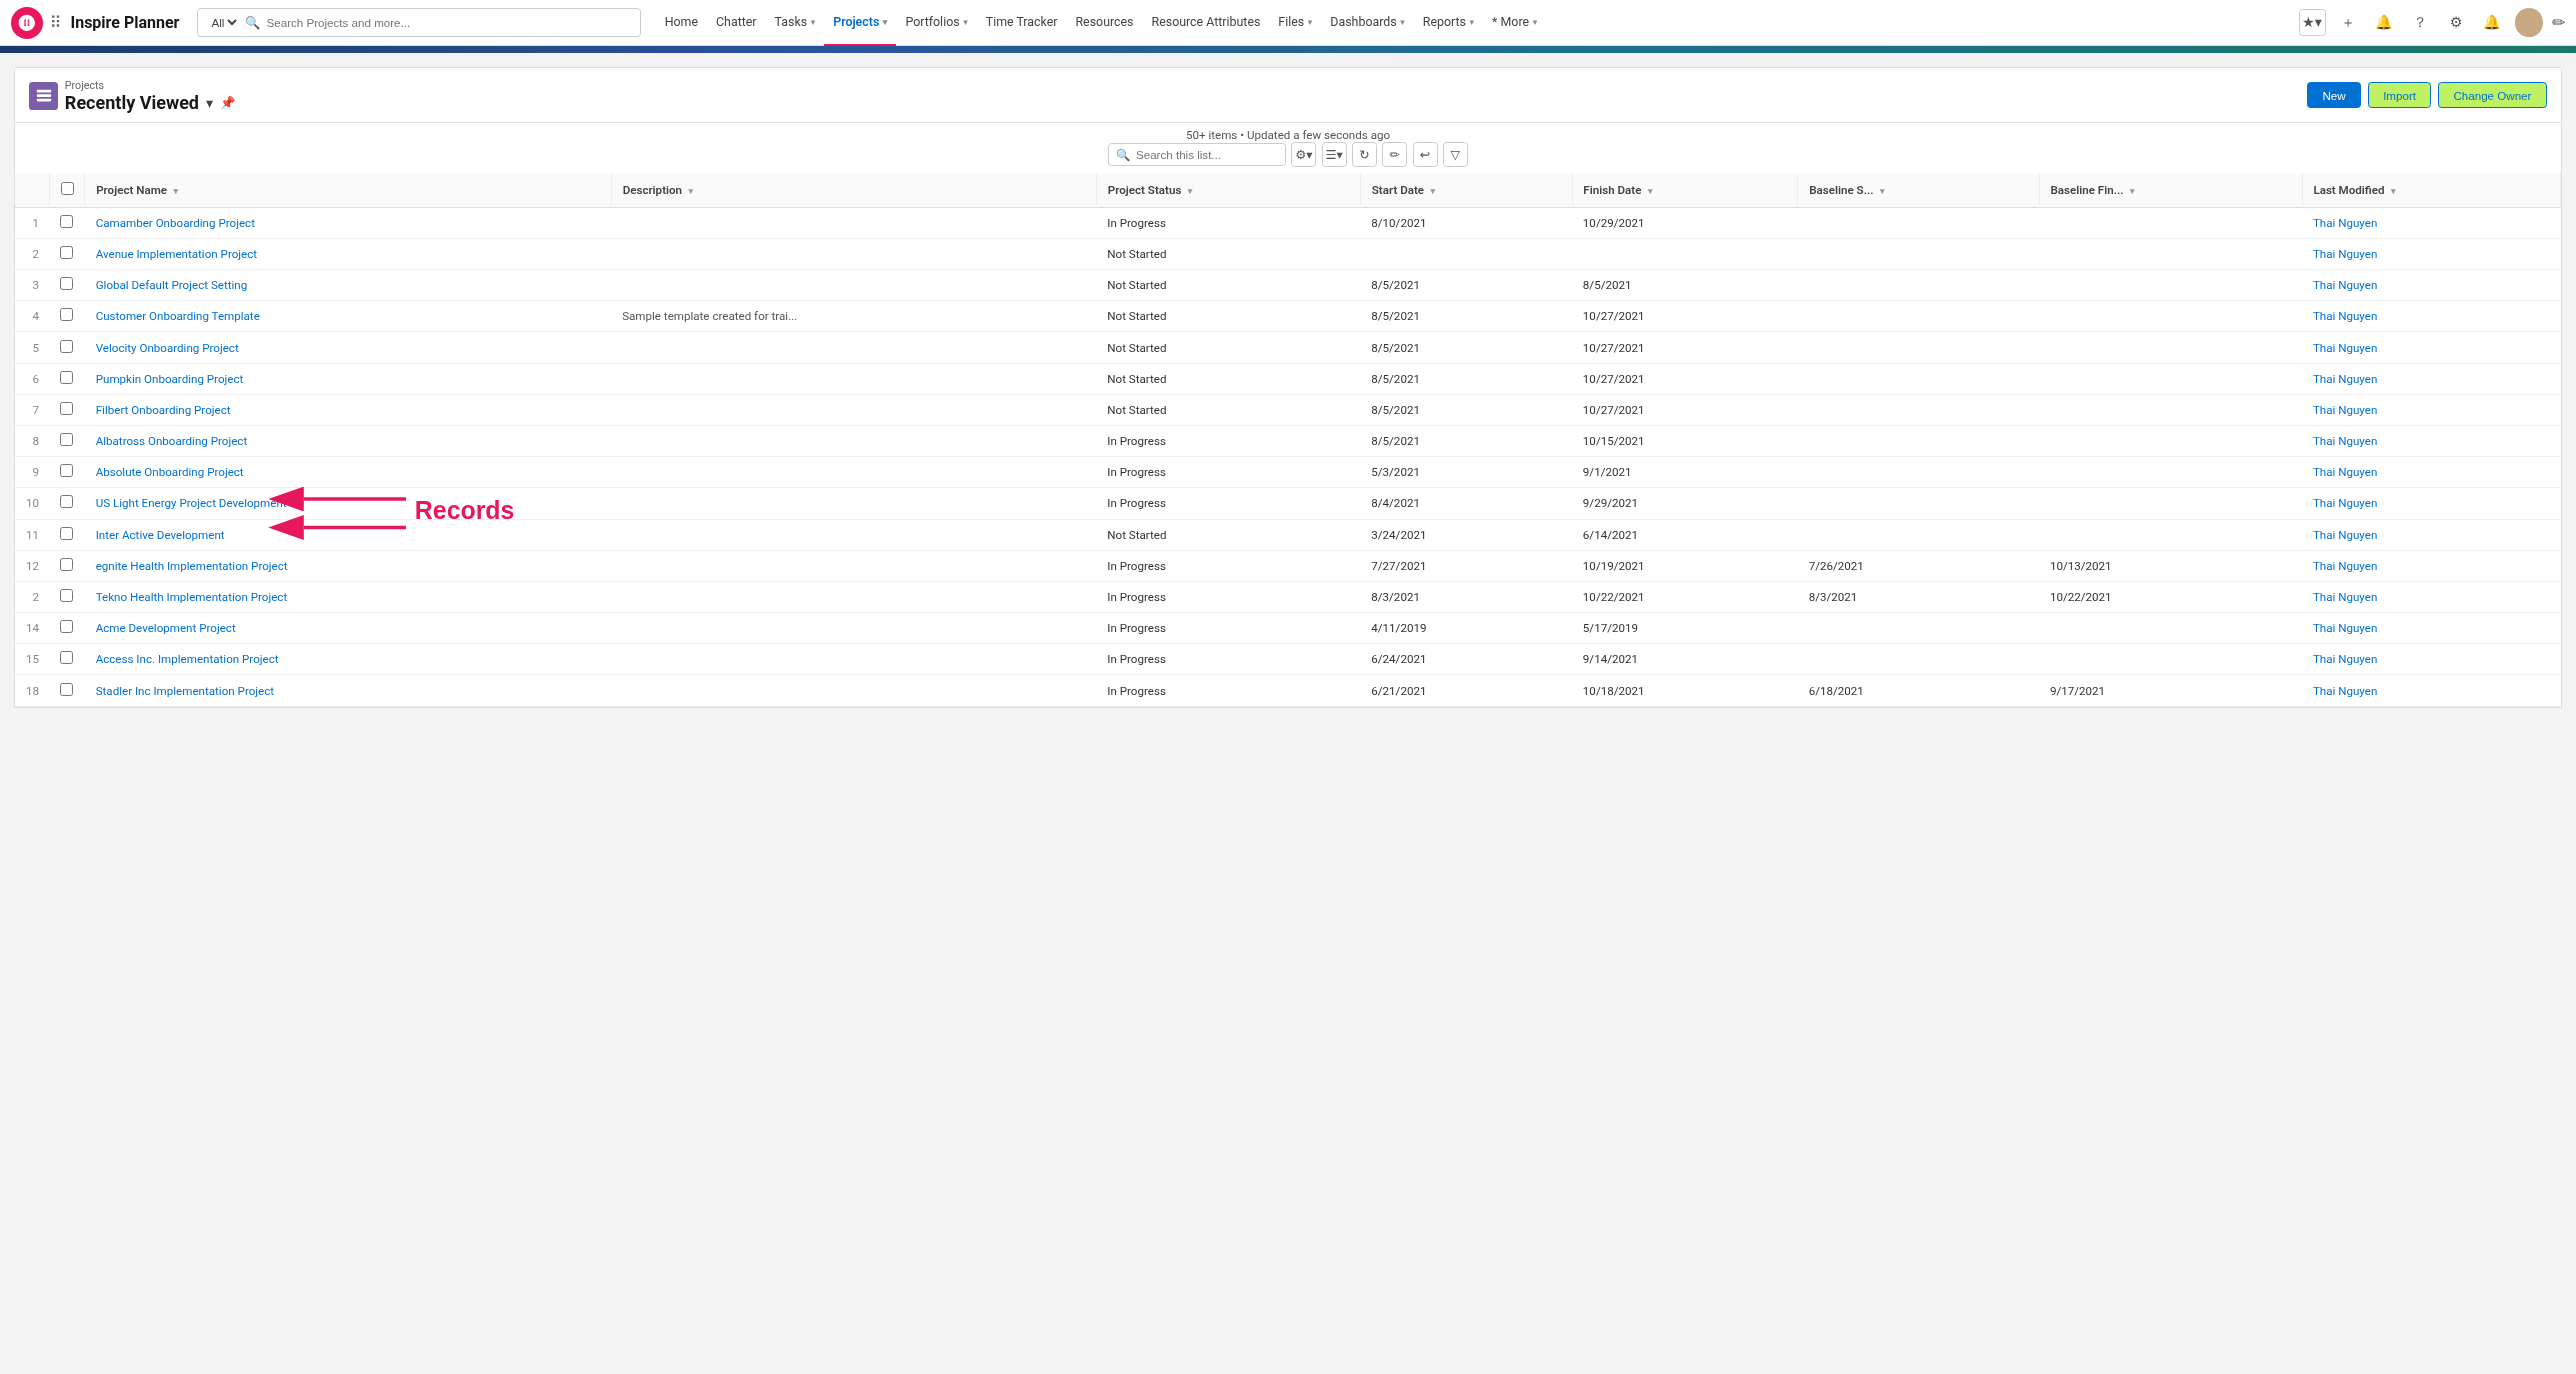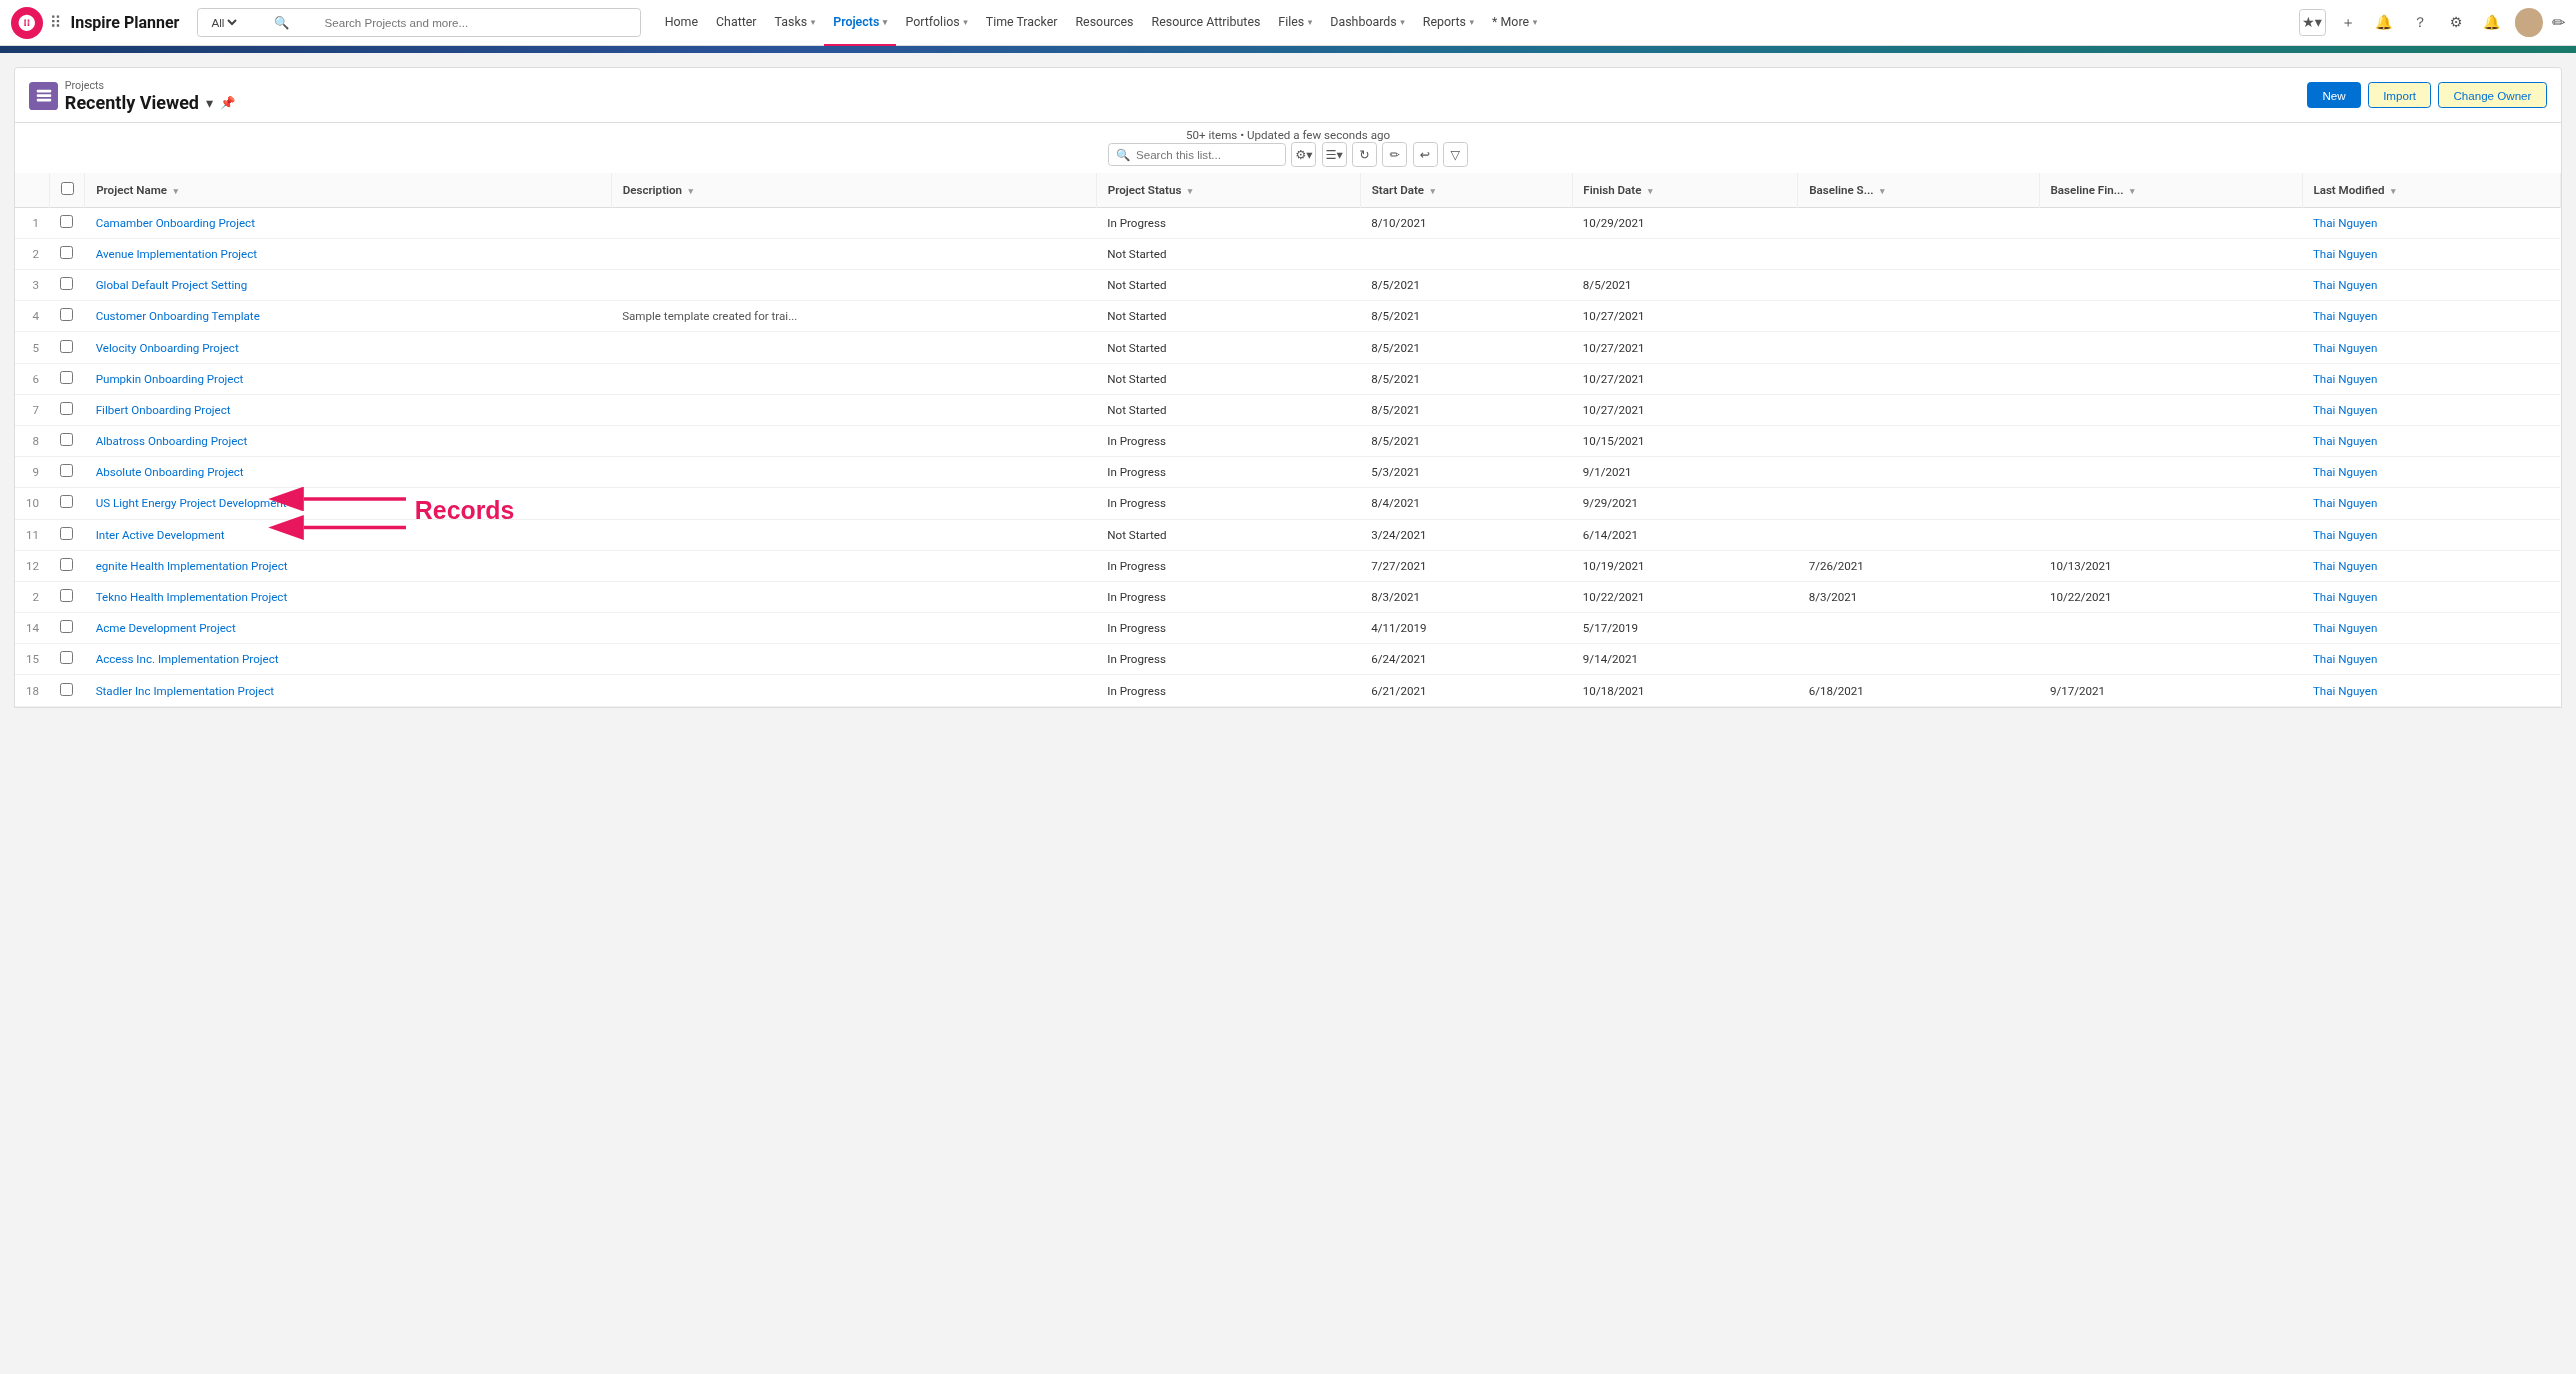--- a/index.html
+++ b/index.html
@@ -28,21 +28,20 @@
     .grid-icon { margin-right: 9px; color: #666; font-size: 16px; cursor: pointer; }
     .app-name { font-size: 16px; font-weight: 700; color: #181818; margin-right: 18px; white-space: nowrap; }
 
     .search-bar {
       display: flex; align-items: center;
       border: 0.9px solid #ccc; border-radius: 3.6px;
       padding: 0 9px; height: 28.4px;
       flex: 1; max-width: 444px;
       margin: 0 auto;
       background: #fff;
-      gap: 29px;
     }
     .search-bar select {
       border: none; outline: none; font-size: 11.6px; color: #444; margin-right: 5.3px; background: transparent; cursor: pointer;
     }
     .search-bar input {
       border: none; outline: none; font-size: 11.6px; flex: 1; color: #333;
     }
     .search-icon { color: #888; margin-right: 5.3px; font-size: 12.4px; }
 
     .nav-main {
@@ -100,21 +99,21 @@
     .list-title { font-size: 18px; font-weight: 700; color: #181818; }
     .dropdown-btn {
       background: none; border: none; cursor: pointer; font-size: 14.2px; color: #444;
       display: flex; align-items: center;
     }
     .pin-btn { color: #0070d2; font-size: 12.4px; cursor: pointer; }
 
     .list-header-right { display: flex; align-items: center; gap: 7.1px; }
     .btn {
       padding: 5.3px 14.2px; border-radius: 3.6px; cursor: pointer; font-size: 11.6px; font-weight: 500;
-      border: 0.9px solid #0070d2; color: #0070d2; background: #fef9c3;
+      border: 0.9px solid #0070d2; color: #0070d2; background: #bef264;
     }
     .btn-primary { background: #0070d2; color: #fff; border-color: #0070d2; }
 
     
     .list-subheader {
       background: #fff; border-left: 0.9px solid #ddd; border-right: 0.9px solid #ddd;
       padding: 5.3px 14.2px;
       display: flex; align-items: center; justify-content: space-between; flex-direction: column;
     }
     .item-count { font-size: 11.6px; color: #555; }

